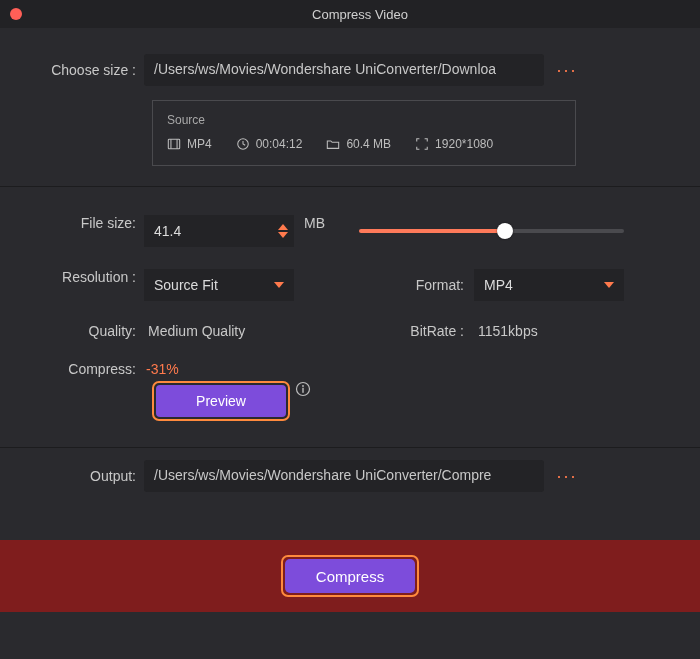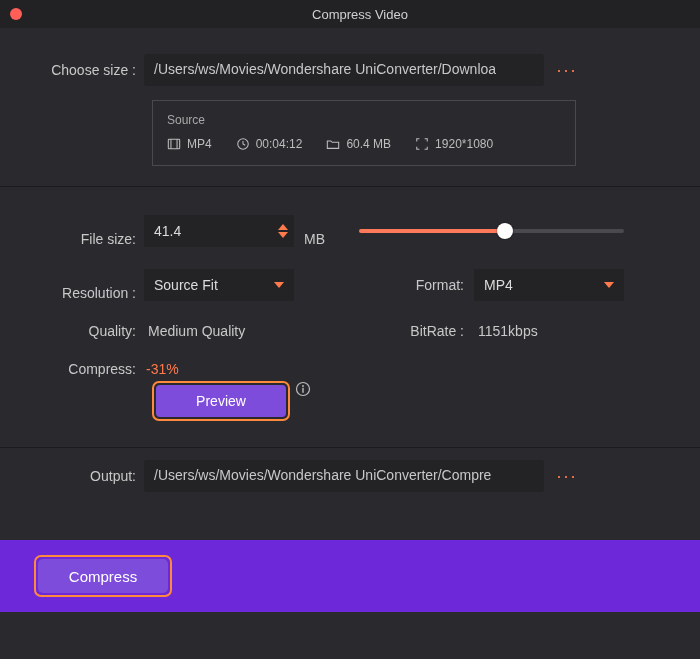--- a/index.html
+++ b/index.html
@@ -68,21 +68,21 @@
   .source-meta { display: flex; gap: 24px; color: #bdbdbd; font-size: 12px; align-items: center; }
   .meta-item { display: flex; align-items: center; gap: 6px; }
   .icon-svg { width: 14px; height: 14px; stroke: #bdbdbd; fill: none; stroke-width: 1.2; }
   .divider { height: 1px; background: #1c1c1e; margin: 20px 0 28px; }
   .divider2 { height: 1px; background: #1c1c1e; margin: 26px 0 10px; }
   .two-col {
     display: flex;
     align-items: center;
     margin-bottom: 22px;
   }
-  .col-left { display: flex; align-items: flex-end; }
+  .col-left { display: flex; align-items: flex-start; }
   .col-right { display: flex; align-items: center; margin-left: auto; padding-right: 52px; }
   .label-r {
     width: 90px;
     text-align: right;
     padding-right: 10px;
     color: #c8c8c8;
     font-size: 14px;
   }
   .spinbox {
     position: relative;
@@ -129,25 +129,24 @@
     border-radius: 4px; font-size: 14px;
     cursor: pointer;
   }
   .info-icon { width: 16px; height: 16px; }
   .highlight {
     position: relative; display: inline-flex;
     padding: 2px; border-radius: 7px;
     border: 2px solid #ff8a3d;
   }
   .footer {
-    background: #6d28d9;
+    background: #7f1d1d;
     height: 72px;
-    display: flex; align-items: center; justify-content: flex-start;
+    display: flex; align-items: center; justify-content: center;
     margin-top: 20px;
-    padding-left: 34px;
   }
   .compress-btn {
     width: 130px; height: 34px;
     background: #7d4cdb; color: #fff;
     border: none; border-radius: 5px; font-size: 15px;
     cursor: pointer;
   }
 </style>
 </head>
 <body>

